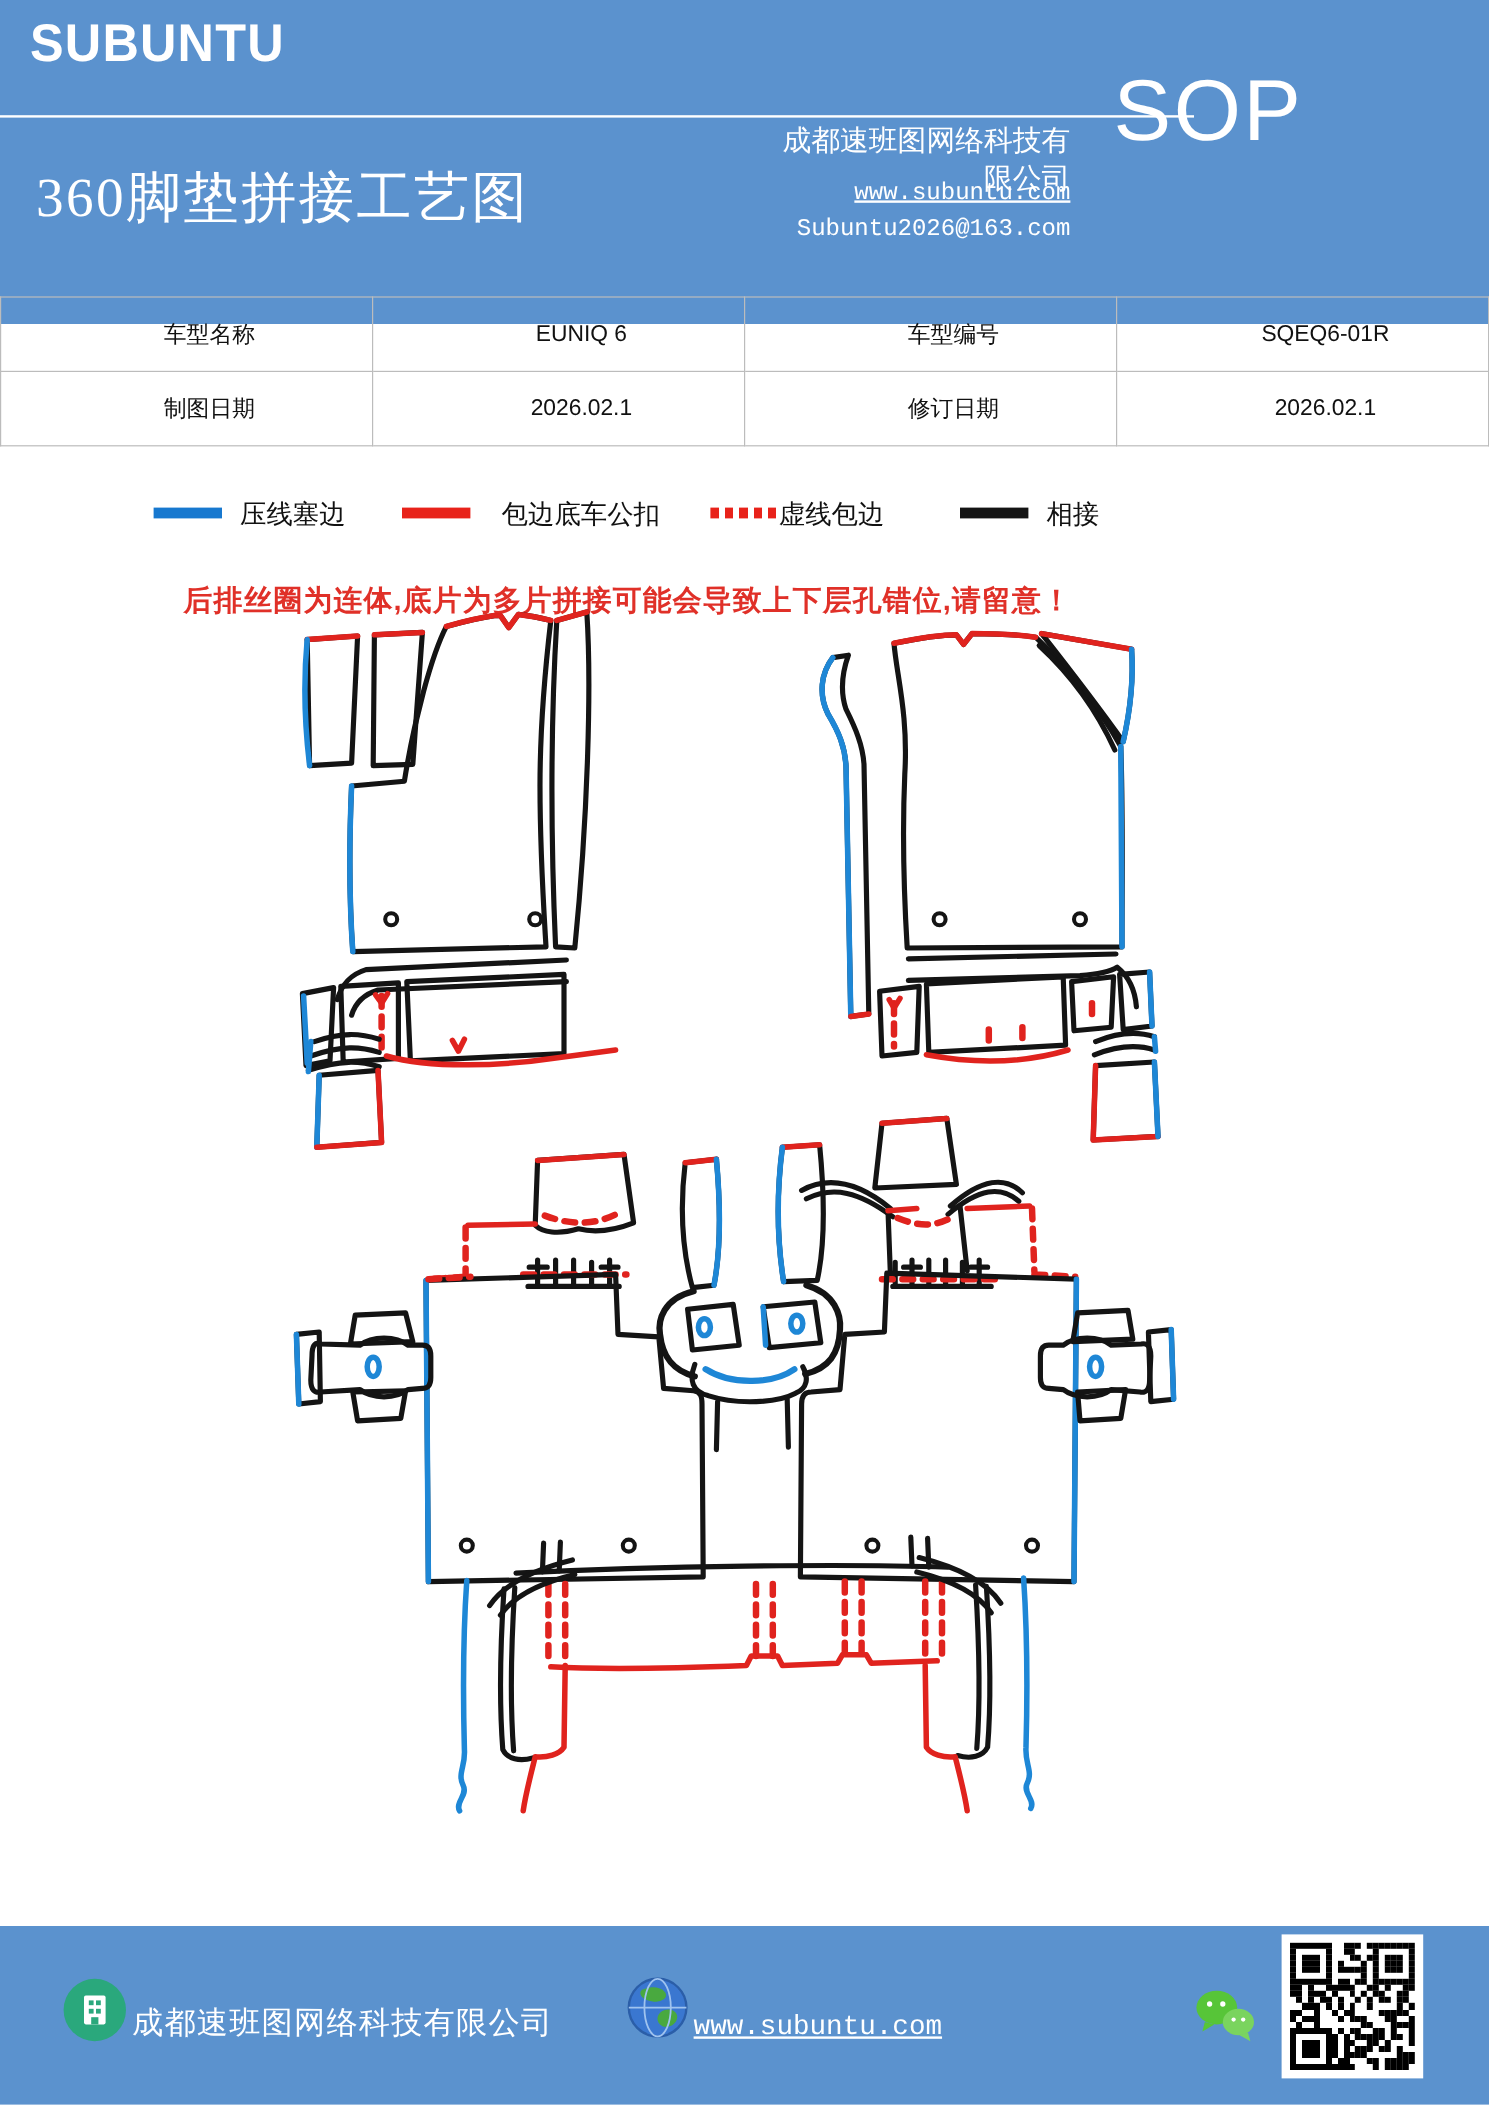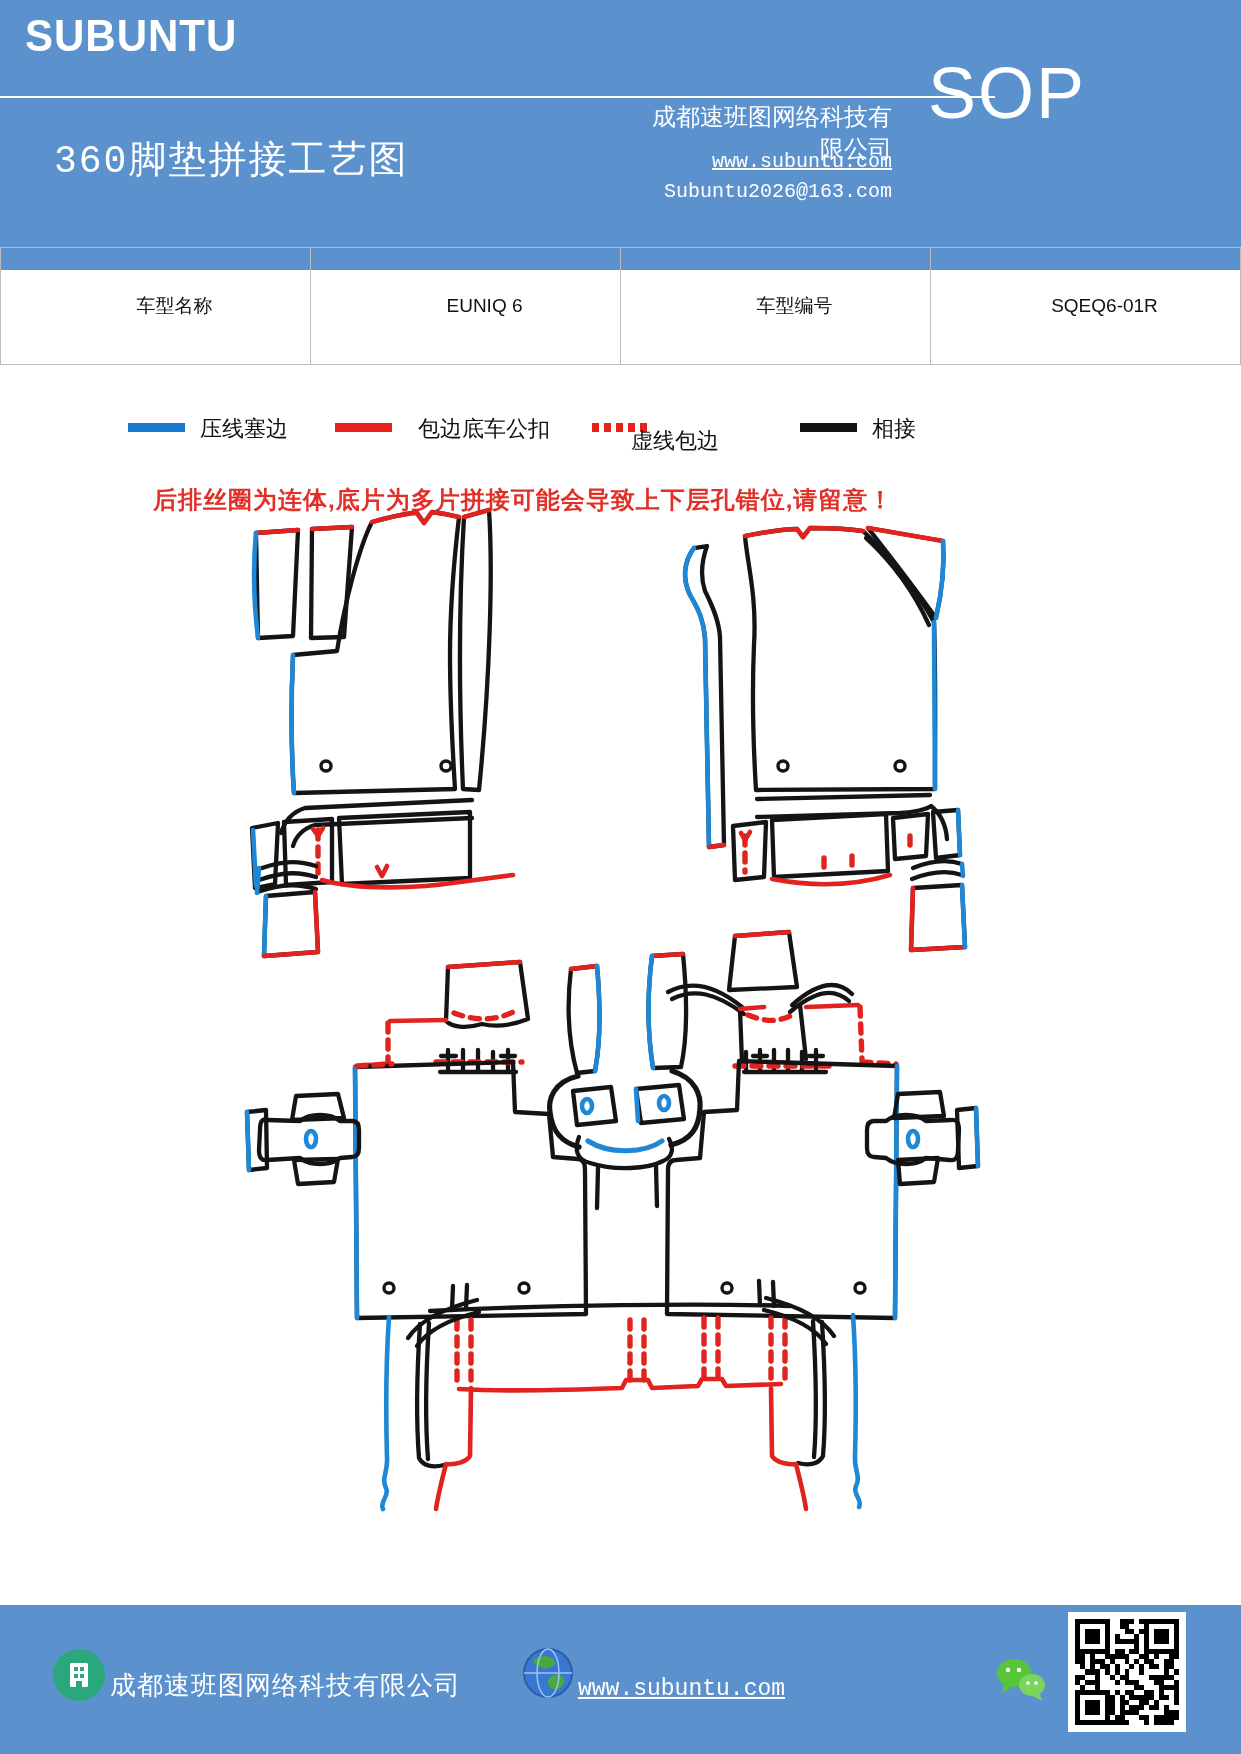--- a/index.html
+++ b/index.html
@@ -7,22 +7,22 @@
        font-family:"Liberation Sans", sans-serif;overflow:hidden;}
   
   .header{position:absolute;left:0;top:0;width:1241px;height:270px;background:#5b92ce;}
   .brand{position:absolute;left:25px;top:12px;color:#fff;font-size:42px;font-weight:bold;
          letter-spacing:1px;transform:scaleY(1.05);}
   .hline{position:absolute;left:0;top:96px;width:995px;height:2px;background:#fff;}
   .hdr-company{position:absolute;left:630px;top:101px;width:262px;color:#fff;font-size:24px;
                text-align:right;font-family:"Liberation Serif", serif;}
   .sop{position:absolute;left:928px;top:52px;width:160px;color:#fff;font-size:72px;
        font-weight:normal;letter-spacing:2px;}
-  .doc-title{position:absolute;left:30px;top:134px;color:#fff;font-size:38px;
-             font-family:Liberation Mono, monospace;letter-spacing:2px;margin-left:24px;}
+  .doc-title{position:absolute;left:30px;top:134px;color:#fff;font-size:46px;
+             font-family:Liberation Serif, serif;letter-spacing:2px;}
   .hdr-site{position:absolute;left:700px;top:150px;width:192px;color:#fff;font-size:20px;
             text-align:right;font-family:"Liberation Mono", monospace;text-decoration:underline;}
   .hdr-mail{position:absolute;left:660px;top:180px;width:232px;color:#fff;font-size:20px;
             text-align:right;font-family:"Liberation Mono", monospace;}
   
   .info-table{position:absolute;left:0;top:247px;width:1241px;height:118px;
               border-collapse:collapse;table-layout:fixed;}
   .info-table td{border:1px solid #bcbcbc;text-align:center;vertical-align:middle;
                  font-size:19px;color:#111;height:59px;padding-left:39px;}
   
@@ -69,35 +69,41 @@
 </div>
 
 <table class="info-table">
   <tbody>
       <tr>
     <td>车型名称</td>
     <td>EUNIQ 6</td>
     <td>车型编号</td>
     <td>SQEQ6-01R</td>
   </tr>
+  <tr>
+    <td>制图日期</td>
+    <td>2026.02.1</td>
+    <td>修订日期</td>
+    <td>2026.02.1</td>
+  </tr>
 </tbody>
   </table>
 
 <div class="legend">
   <div class="leg-item">
     <span class="leg-swatch" style="left:128px;background:#1778cf;"></span>
     <span class="leg-label" style="left:200px;">压线塞边</span>
   </div>
   <div class="leg-item">
     <span class="leg-swatch" style="left:335px;background:#e8221a;"></span>
     <span class="leg-label" style="left:406px;margin-left:12px;">包边底车公扣</span>
   </div>
   <div class="leg-item">
     <span class="leg-swatch sw-dash" style="left:592px;"></span>
-    <span class="leg-label" style="left:631px;margin-top:12px;">虚线包边</span>
+    <span class="leg-label" style="left:649px;">虚线包边</span>
   </div>
   <div class="leg-item">
     <span class="leg-swatch" style="left:800px;background:#141414;"></span>
     <span class="leg-label" style="left:872px;">相接</span>
   </div>
 </div>
 
 <div class="warning">后排丝圈为连体,底片为多片拼接可能会导致上下层孔错位,请留意！</div>
 
 <svg class="diagram" viewBox="0 500 1241 1012" xmlns="http://www.w3.org/2000/svg">

